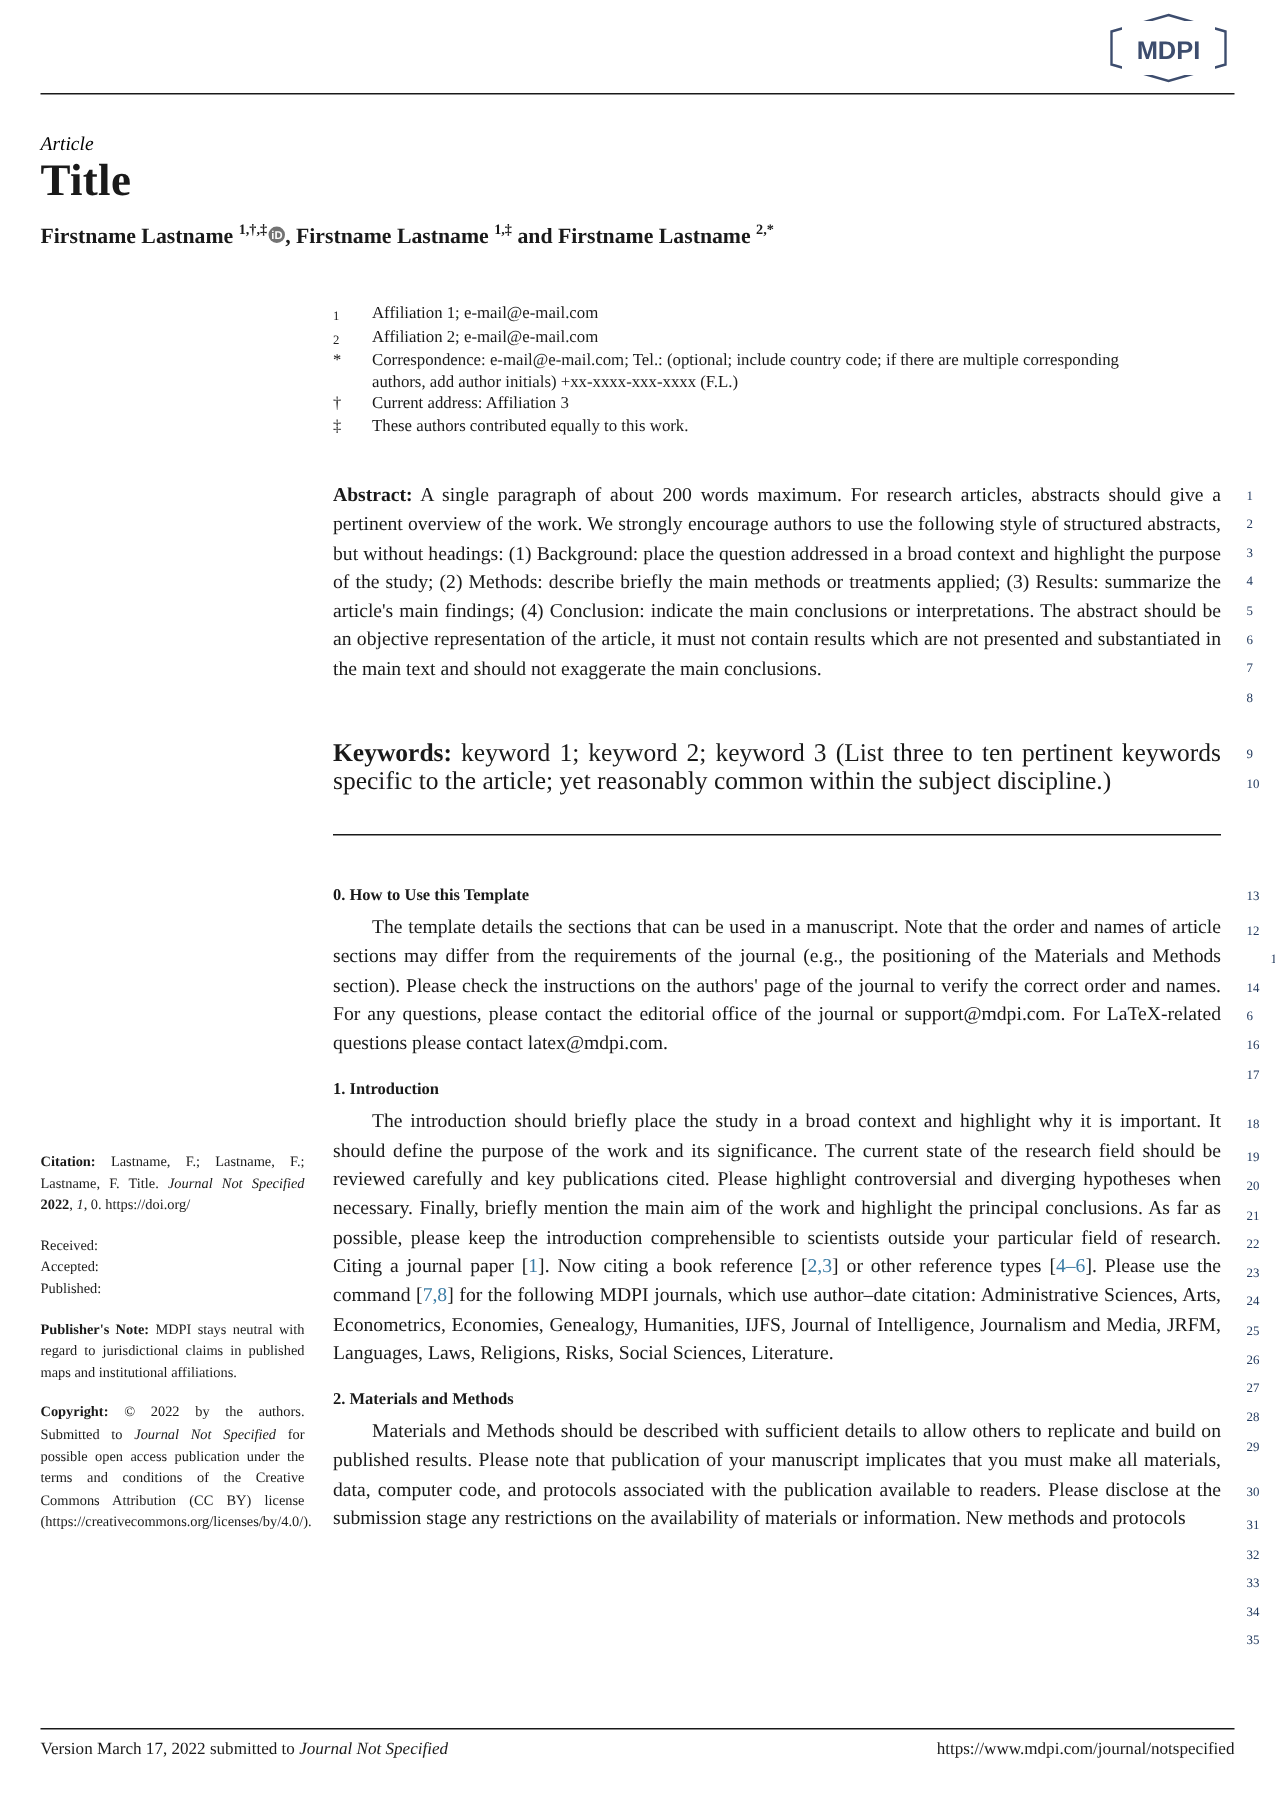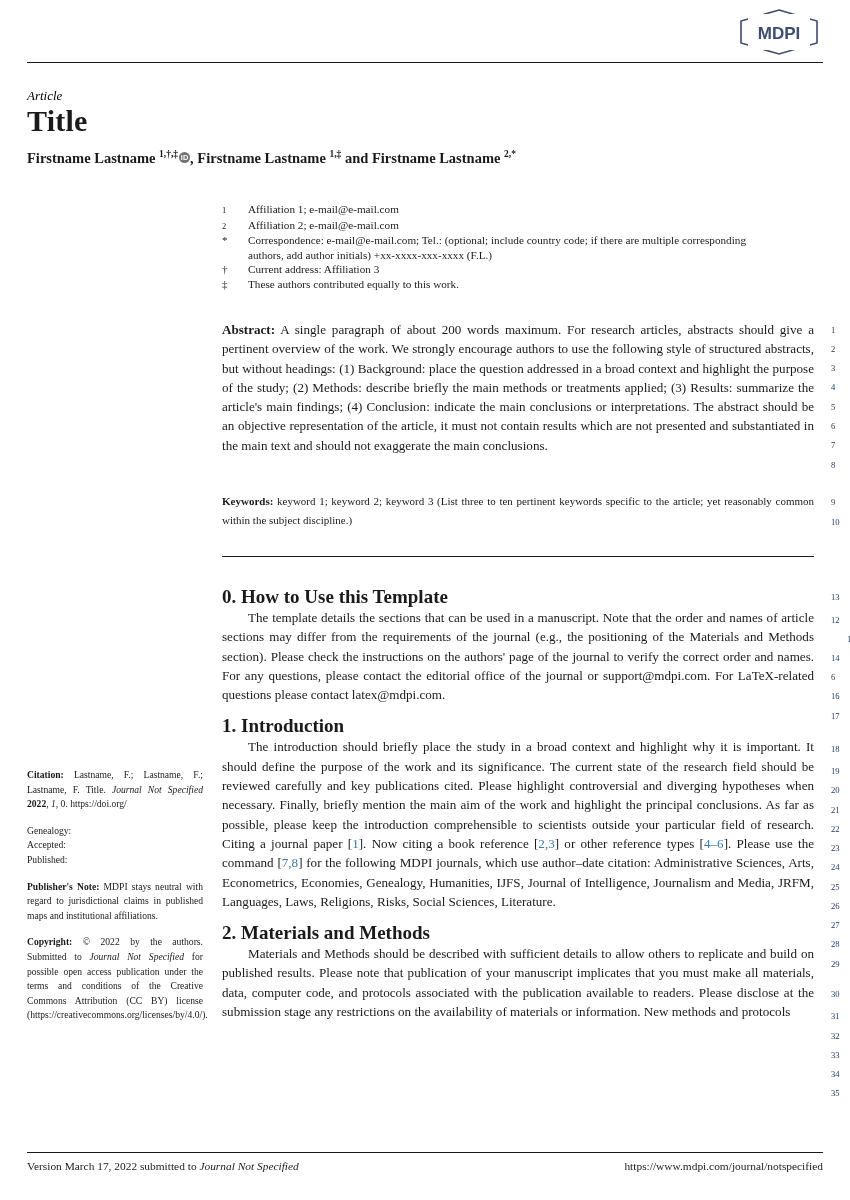--- a/index.html
+++ b/index.html
@@ -119,21 +119,21 @@
     width: 592px;
     font-size: 13.1px;
     line-height: 19.3px;
     text-align: justify;
   }
   #keywords-block {
     position: absolute;
     left: 222px;
     top: 492px;
     width: 592px;
-    font-size: 11px;
+    font-size: 17px;
     line-height: 19.3px;
     text-align: justify;
   }
   .lead-bold { font-weight: bold; }
 
   #abstract-rule {
     position: absolute;
     left: 222px;
     top: 556px;
     width: 592px;
@@ -144,21 +144,21 @@
   
   #body-col {
     position: absolute;
     left: 222px;
     top: 588px;
     width: 592px;
     font-size: 13.1px;
     line-height: 19.3px;
   }
   #body-col h2 {
-    font-size: 19px;
+    font-size: 11px;
     font-weight: bold;
     margin: 0 0 2px 0;
     line-height: 18px;
   }
   #body-col p {
     margin: 0 0 0 0;
     text-align: justify;
     text-indent: 26px;
   }
   .sect-gap { height: 13px; }
@@ -284,21 +284,21 @@
     <p>Materials and Methods should be described with sufficient details to allow others to replicate and build on published results. Please note that publication of your manuscript implicates that you must make all materials, data, computer code, and protocols associated with the publication available to readers. Please disclose at the submission stage any restrictions on the availability of materials or information. New methods and protocols</p>
   </div>
 
   <div id="sidebar">
 
     <div class="sb-block">
       <span class="sb-head">Citation:</span><span> Lastname, F.; Lastname, F.; Lastname, F. Title. </span><span class="it">Journal Not Specified</span> <span class="bd">2022</span><span>, </span><span class="it">1</span><span>, 0. https://doi.org/</span>
     </div>
 
     <div class="sb-block">
-      <span class="sb-line">Genealogy:</span>
+      <span class="sb-line">Received:</span>
       <span class="sb-line">Accepted:</span>
       <span class="sb-line">Published:</span>
     </div>
 
     <div class="sb-block">
       <span class="sb-head">Publisher's Note:</span><span> MDPI stays neutral with regard to jurisdictional claims in published maps and institutional affiliations.</span>
     </div>
 
     <div class="sb-block">
       <span class="sb-head">Copyright:</span><span> © 2022 by the authors. Submitted to </span><span class="it">Journal Not Specified</span><span> for possible open access publication under the terms and conditions of the Creative Commons Attribution (CC BY) license (https://creativecommons.org/licenses/by/4.0/).</span>

